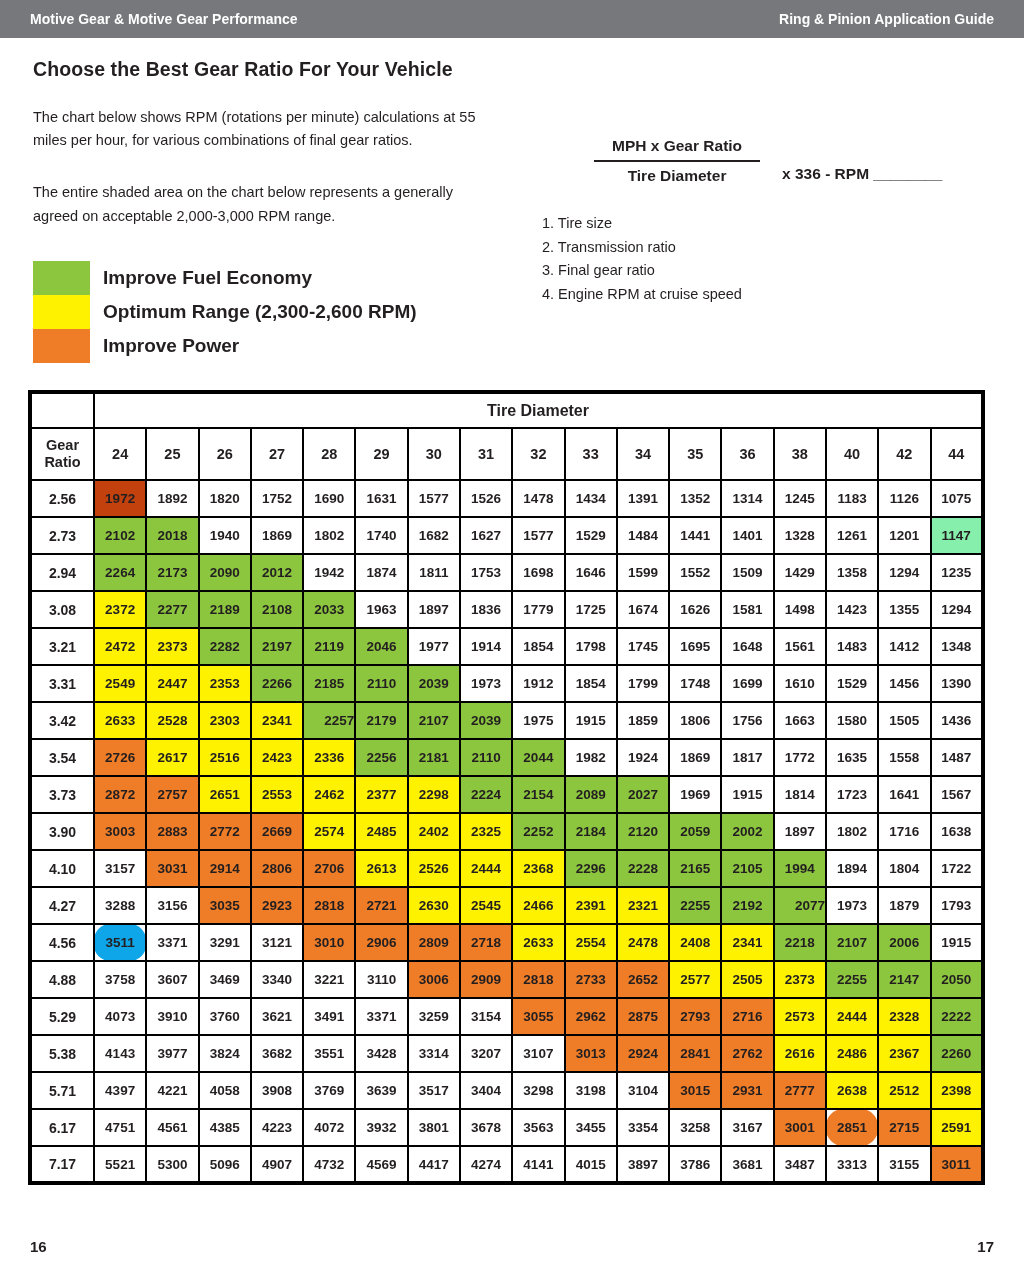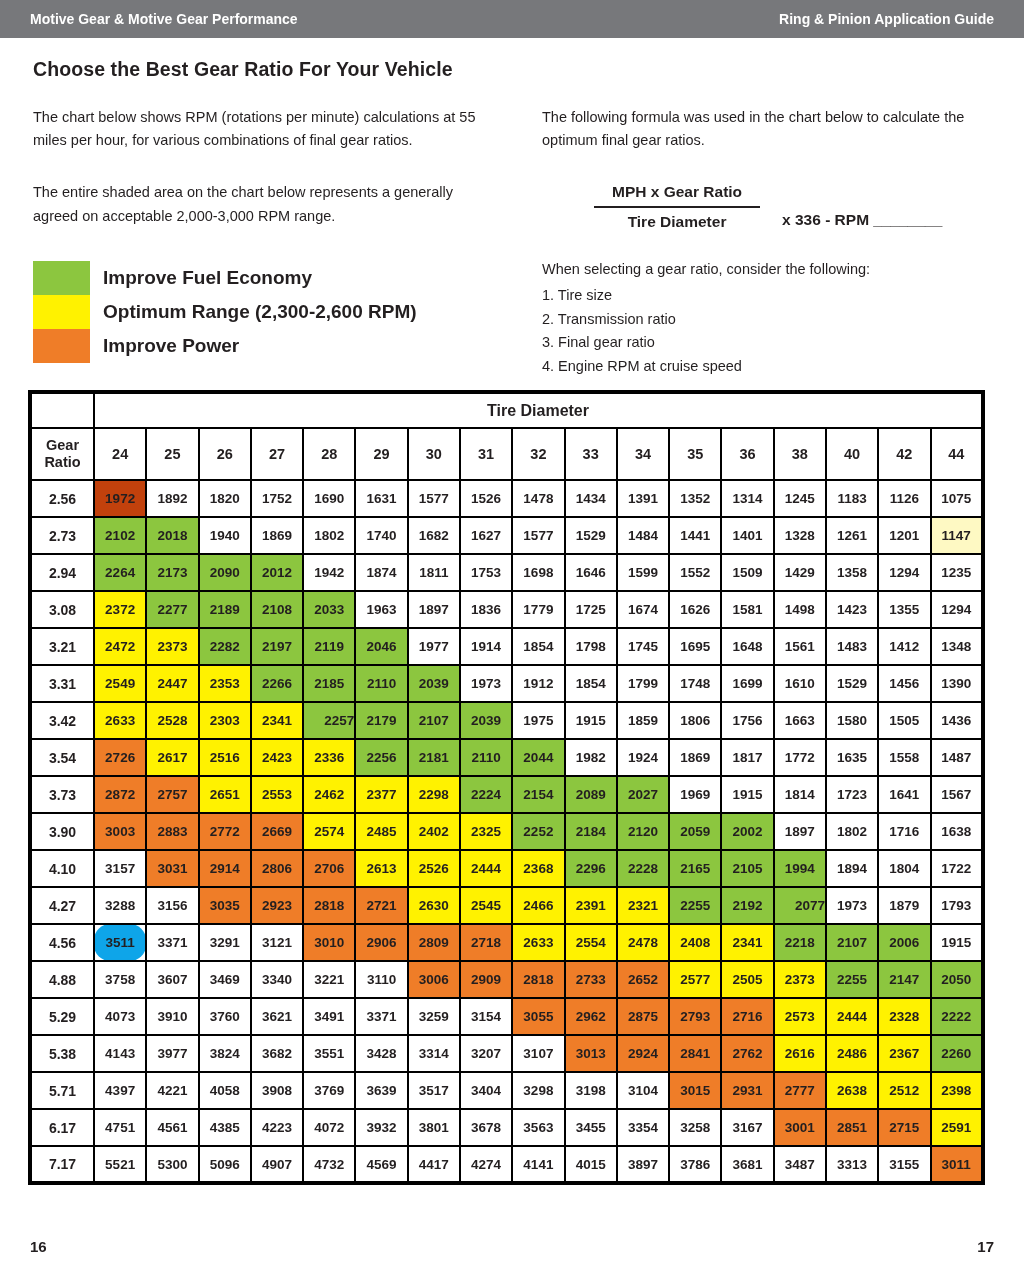--- a/index.html
+++ b/index.html
@@ -73,30 +73,28 @@
       <span class="legend-label">Optimum Range (2,300-2,600 RPM)</span>
     </div>
     <div class="legend-row">
       <span class="legend-swatch" style="background: rgb(239, 125, 40);"></span>
       <span class="legend-label">Improve Power</span>
     </div>
   </div>
 </div>
 
 <div class="col-right">
-  <p class="para">The following formula was used in the chart below to calculate the optimum final gear ratios.</p>
   <div class="formula-block">
     <div class="fraction">
       <div class="numer">MPH x Gear Ratio</div>
       <div class="denom">Tire Diameter</div>
     </div>
     <div class="formula-suffix">x 336 - RPM ________</div>
   </div>
   <div class="considerations">
-    <div class="lead">When selecting a gear ratio, consider the following:</div>
     <div>1. Tire size</div>
     <div>2. Transmission ratio</div>
     <div>3. Final gear ratio</div>
     <div>4. Engine RPM at cruise speed</div>
   </div>
 </div>
 
 <div class="gear-table-wrap">
   <table class="gear-table">
     <colgroup>
@@ -162,21 +160,21 @@
           <td class="rpm-cell" style="background: rgb(255, 255, 255);">1682</td>
           <td class="rpm-cell" style="background: rgb(255, 255, 255);">1627</td>
           <td class="rpm-cell" style="background: rgb(255, 255, 255);">1577</td>
           <td class="rpm-cell" style="background: rgb(255, 255, 255);">1529</td>
           <td class="rpm-cell" style="background: rgb(255, 255, 255);">1484</td>
           <td class="rpm-cell" style="background: rgb(255, 255, 255);">1441</td>
           <td class="rpm-cell" style="background: rgb(255, 255, 255);">1401</td>
           <td class="rpm-cell" style="background: rgb(255, 255, 255);">1328</td>
           <td class="rpm-cell" style="background: rgb(255, 255, 255);">1261</td>
           <td class="rpm-cell" style="background: rgb(255, 255, 255);">1201</td>
-          <td class="rpm-cell" style="background: #fef9c3; margin-top: 32px;">1147</td>
+          <td class="rpm-cell" style="background: #86efac; margin-top: 32px;">1147</td>
         </tr>
         <tr>
           <td class="ratio-cell">2.94</td>
           <td class="rpm-cell" style="background: rgb(140, 198, 63);">2264</td>
           <td class="rpm-cell" style="background: rgb(140, 198, 63);">2173</td>
           <td class="rpm-cell" style="background: rgb(140, 198, 63);">2090</td>
           <td class="rpm-cell" style="background: rgb(140, 198, 63);">2012</td>
           <td class="rpm-cell" style="background: rgb(255, 255, 255);">1942</td>
           <td class="rpm-cell" style="background: rgb(255, 255, 255);">1874</td>
           <td class="rpm-cell" style="background: rgb(255, 255, 255);">1811</td>
@@ -480,21 +478,21 @@
           <td class="rpm-cell" style="background: rgb(255, 255, 255);">4072</td>
           <td class="rpm-cell" style="background: rgb(255, 255, 255);">3932</td>
           <td class="rpm-cell" style="background: rgb(255, 255, 255);">3801</td>
           <td class="rpm-cell" style="background: rgb(255, 255, 255);">3678</td>
           <td class="rpm-cell" style="background: rgb(255, 255, 255);">3563</td>
           <td class="rpm-cell" style="background: rgb(255, 255, 255);">3455</td>
           <td class="rpm-cell" style="background: rgb(255, 255, 255);">3354</td>
           <td class="rpm-cell" style="background: rgb(255, 255, 255);">3258</td>
           <td class="rpm-cell" style="background: rgb(255, 255, 255);">3167</td>
           <td class="rpm-cell" style="background: rgb(239, 125, 40);">3001</td>
-          <td class="rpm-cell" style="background: rgb(239, 125, 40);">2851</td>
+          <td class="rpm-cell" style="background: rgb(239, 125, 40); border-radius: 17px;">2851</td>
           <td class="rpm-cell" style="background: rgb(239, 125, 40);">2715</td>
           <td class="rpm-cell" style="background: rgb(255, 242, 0);">2591</td>
         </tr>
         <tr>
           <td class="ratio-cell">7.17</td>
           <td class="rpm-cell" style="background: rgb(255, 255, 255); text-align: center;">5521</td>
           <td class="rpm-cell" style="background: rgb(255, 255, 255);">5300</td>
           <td class="rpm-cell" style="background: rgb(255, 255, 255);">5096</td>
           <td class="rpm-cell" style="background: rgb(255, 255, 255);">4907</td>
           <td class="rpm-cell" style="background: rgb(255, 255, 255);">4732</td>

